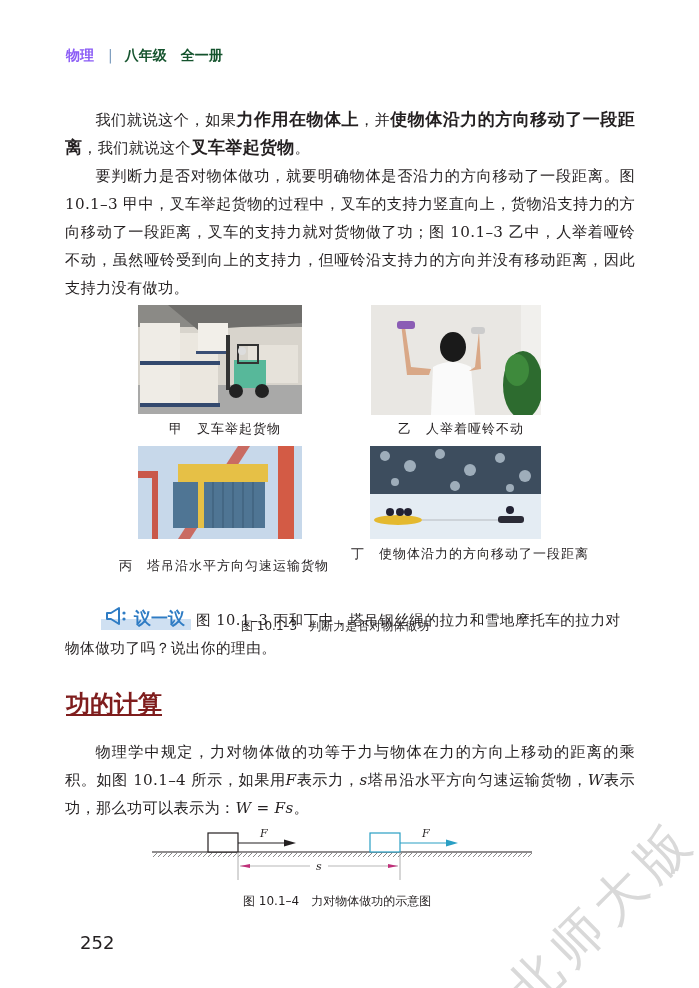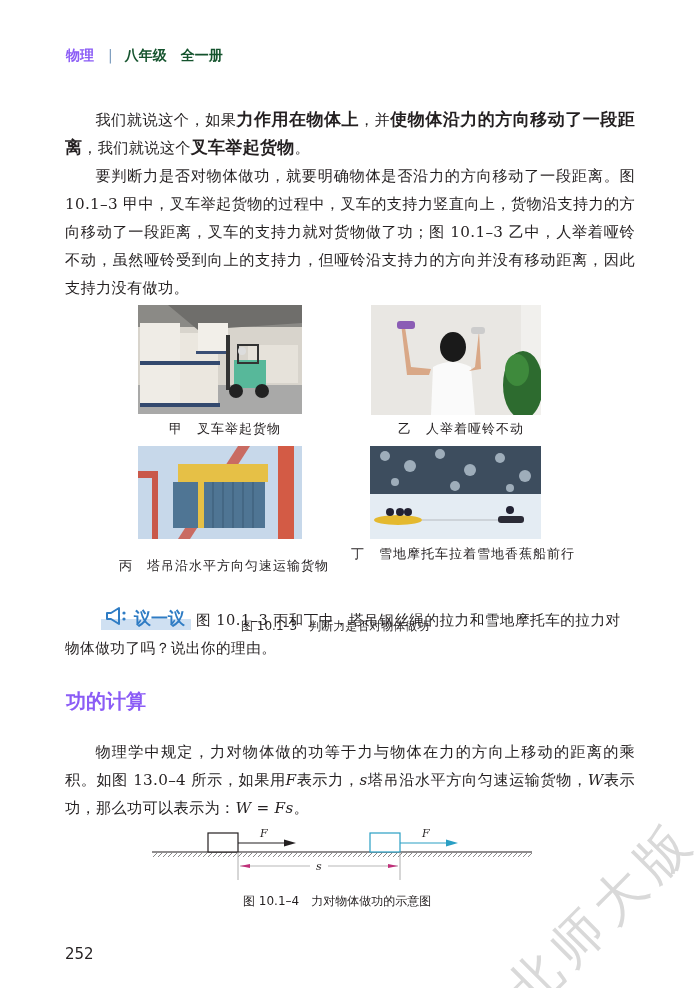--- a/index.html
+++ b/index.html
@@ -12,22 +12,22 @@
   .header .grade { color:#14532d; }
   .para { left:65px; width:570px; font-size:15.2px; line-height:28px; text-align:justify; letter-spacing:0.3px; }
   .para p { margin:0; text-indent:2em; }
   .b { font-family:Liberation Serif, serif; font-weight:bold; font-size:17px; }
   .photo { overflow:hidden; }
   .cap { font-size:13px; white-space:nowrap; letter-spacing:1px; }
   .figcap { font-family:"DejaVu Sans", sans-serif; font-size:12px; white-space:nowrap; }
   .discuss-badge { left:101px; top:606px; height:24px; padding:0 6px 0 4px; display:flex; align-items:center; gap:5px;
                    background:linear-gradient(#fff 55%, #cfe0f2 55%); }
   .discuss-badge .lbl { font-family:"DejaVu Sans", sans-serif; font-weight:bold; font-size:17px; color:#2f7cc4; }
-  .section-title { left:66px; top:688px; font-family:"DejaVu Sans", sans-serif; font-weight:bold; font-size:20px; color:#8b5cf6; }
-  .pagenum { left:65px; top:932px; font-family:"DejaVu Sans", sans-serif; font-size:15px;margin-top:13px; }
+  .section-title { left:66px; top:688px; font-family:"DejaVu Sans", sans-serif; font-weight:bold; font-size:24px; color:#7f1d1d;text-decoration:underline; }
+  .pagenum { left:80px; top:932px; font-family:"DejaVu Sans", sans-serif; font-size:18px; }
   .watermark { left:492px; top:800px; width:220px; font-family:"DejaVu Sans", sans-serif; font-size:52px; color:#d9d9d9;
                transform:rotate(-45deg); transform-origin:left top; white-space:nowrap; letter-spacing:8px; font-weight:200; top:975px; }
   i.v { font-family:"DejaVu Serif", serif; font-style:italic; }
 </style>
 </head>
 <body>
 
 <div class="abs header">
   <span class="subj">物理</span><span class="sep">|</span><span class="grade">八年级　全一册</span>
 </div>
@@ -118,41 +118,41 @@
     <circle cx="20" cy="66" r="4" fill="#223"></circle>
       <circle cx="30" cy="66" r="4" fill="#223"></circle>
       <circle cx="38" cy="66" r="4" fill="#223"></circle>
     <line x1="52" y1="74" x2="130" y2="74" stroke="#888" stroke-width="0.5"></line>
     <rect x="128" y="70" width="26" height="7" rx="3" fill="#2b2b36"></rect>
     <circle cx="140" cy="64" r="4" fill="#223"></circle>
   </svg>
 </div>
 
 <div class="abs cap" style="left:119px; top:545px;margin-top:12px;">丙　塔吊沿水平方向匀速运输货物</div>
-<div class="abs cap" style="left:351px; top:545px;">丁　雪地摩托车拉着雪地香蕉船前行</div>
+<div class="abs cap" style="left:351px; top:545px;">丁　使物体沿力的方向移动了一段距离</div>
 <div class="abs figcap" style="left:241px; top:571px;margin-top:47px;">图 10.1–3　判断力是否对物体做功</div>
 
 <div class="abs discuss-badge">
   <span>
     <svg width="24" height="20" viewBox="0 0 24 20">
       <path d="M2 7 L6 7 L14 2 L14 18 L6 13 L2 13 Z" fill="none" stroke="#2f7cc4" stroke-width="2" stroke-linejoin="round"></path>
       <circle cx="19" cy="7" r="1.6" fill="#2f7cc4"></circle>
       <circle cx="19" cy="13" r="1.6" fill="#2f7cc4"></circle>
     </svg>
   </span>
   <span class="lbl">议一议</span>
 </div>
 <div class="abs" style="left:65px; top:606px; width:570px; font-size:14.6px; line-height:28px; letter-spacing:0.5px;">
   <span style="display:inline-block; width:131px;"></span><span>图 10.1–3 丙和丁中，塔吊钢丝绳的拉力和雪地摩托车的拉力对物体做功了吗？说出你的理由。</span>
 </div>
 
 <div class="abs section-title">功的计算</div>
 
 <div class="abs para" style="top:738px;">
-  <p><span>物理学中规定，力对物体做的功等于力与物体在力的方向上移动的距离的乘积。如图 13.0–4 所示，如果用</span><i class="v">F</i><span>表示力，</span><i class="v">s</i><span>塔吊沿水平方向匀速运输货物，</span><i class="v">W</i><span>表示功，那么功可以表示为：</span><i class="v">W = Fs</i><span>。</span></p>
+  <p><span>物理学中规定，力对物体做的功等于力与物体在力的方向上移动的距离的乘积。如图 10.1–4 所示，如果用</span><i class="v">F</i><span>表示力，</span><i class="v">s</i><span>塔吊沿水平方向匀速运输货物，</span><i class="v">W</i><span>表示功，那么功可以表示为：</span><i class="v">W = Fs</i><span>。</span></p>
 </div>
 
 <div class="abs" style="left:150px; top:820px; width:390px; height:70px;">
   <svg width="390" height="70" viewBox="0 0 390 70">
     <defs>
       <pattern id="hatch" width="5" height="5" patternUnits="userSpaceOnUse">
         <line x1="0" y1="5" x2="5" y2="0" stroke="#555" stroke-width="0.7"></line>
       </pattern>
     </defs>
     <line x1="2" y1="32" x2="382" y2="32" stroke="#231f20" stroke-width="1.2"></line>

